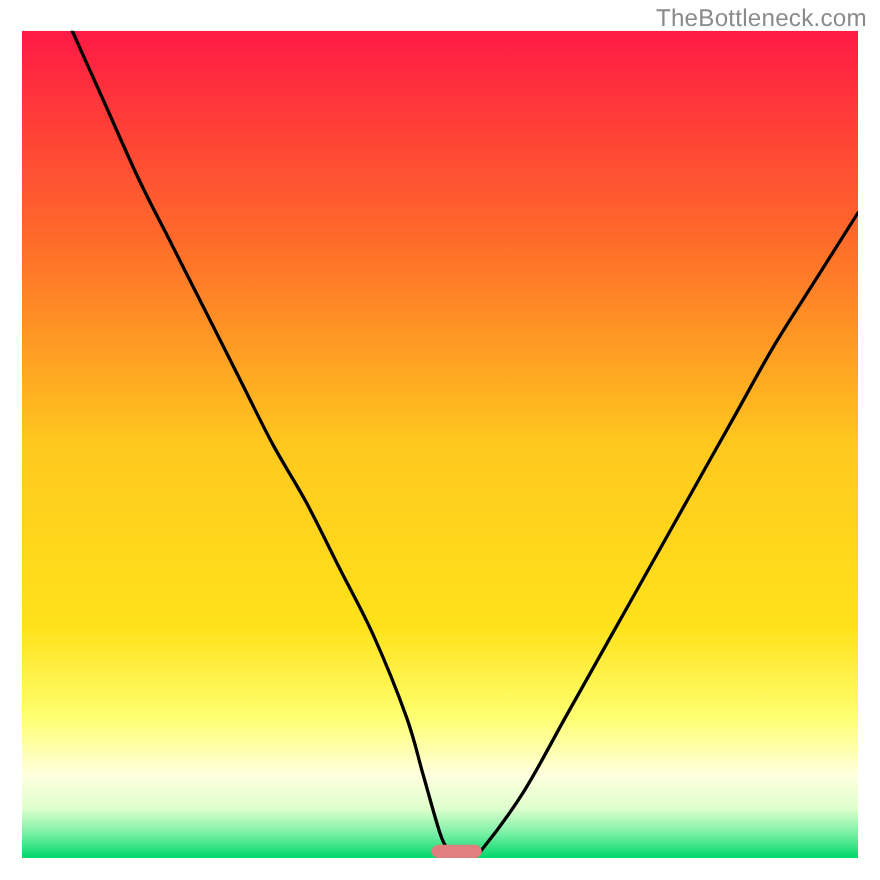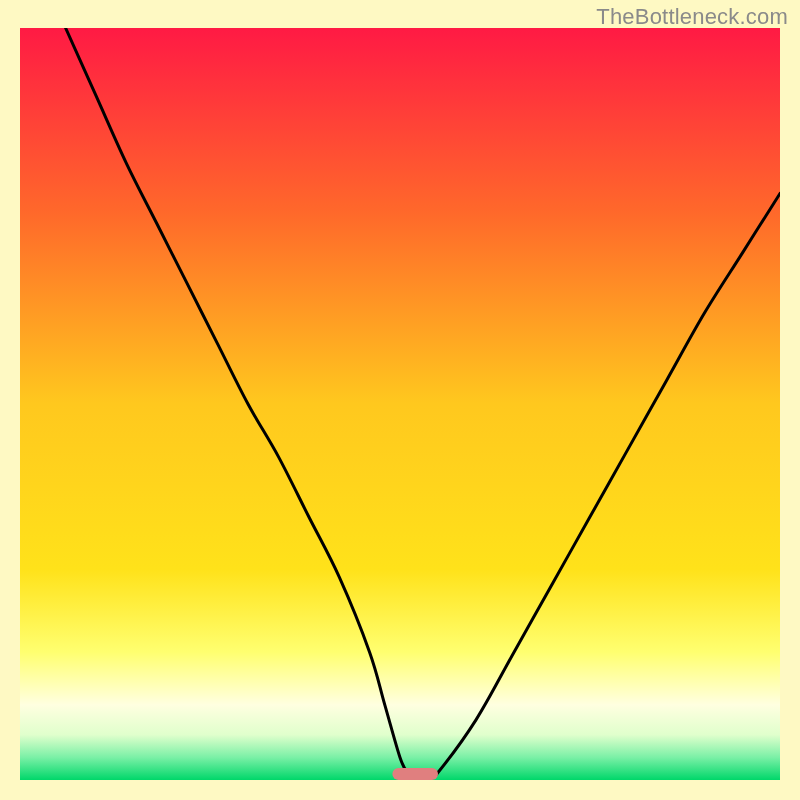--- a/index.html
+++ b/index.html
@@ -10,21 +10,21 @@
     background: #000;
     font-family: Arial, Helvetica, sans-serif;
     overflow: hidden;
   }
   .frame {
     position: absolute;
     left: 0;
     top: 0;
     width: 800px;
     height: 800px;
-    background: #fef9c3;
+    background: #ffffff;
   }
   .watermark {
     position: absolute;
     top: 4px;
     right: 12px;
     color: #8a8a8a;
     font-size: 22px;
     letter-spacing: 0.2px;
     font-weight: 500;
     user-select: none;

